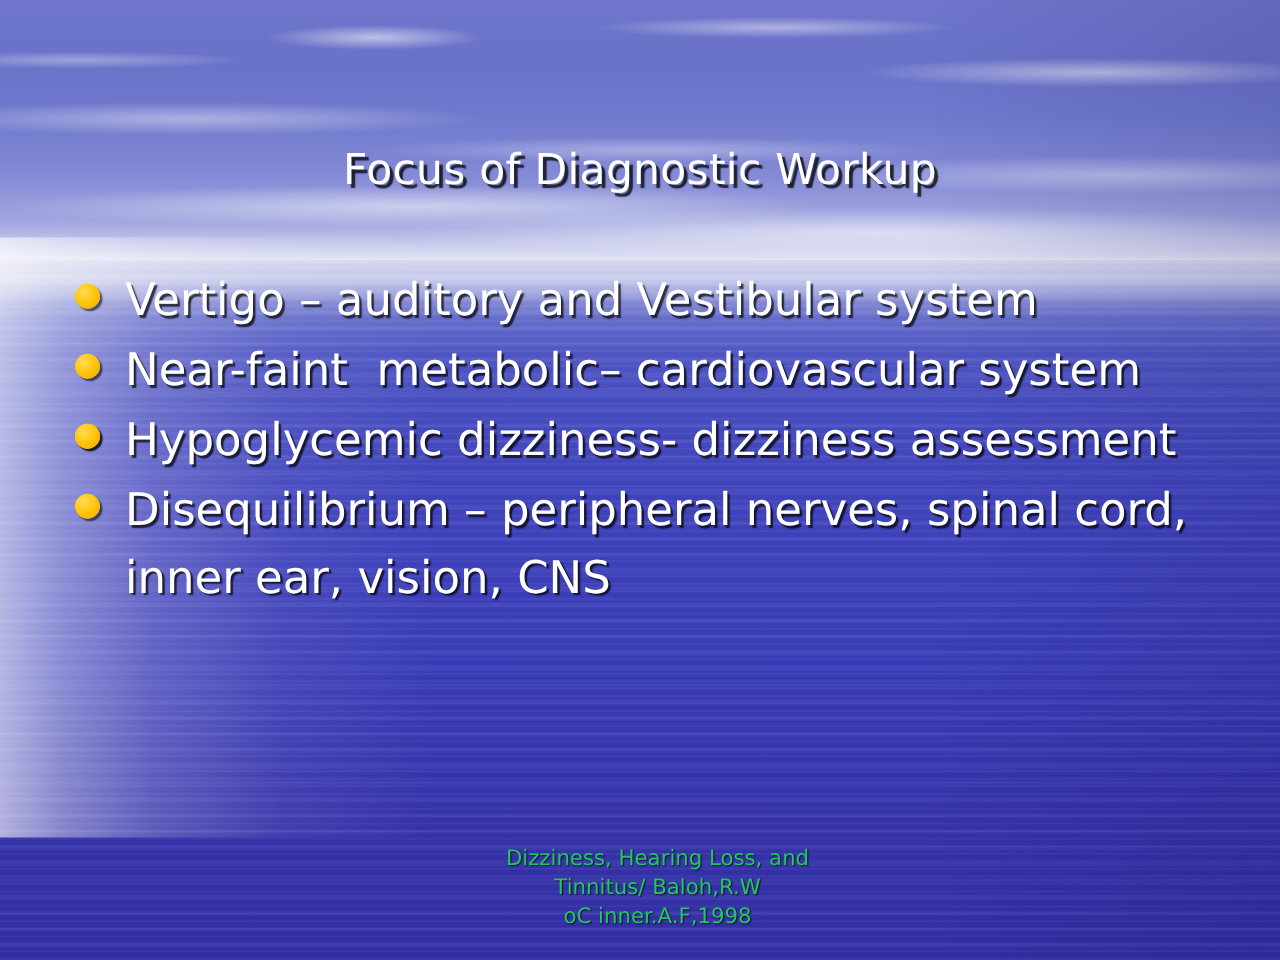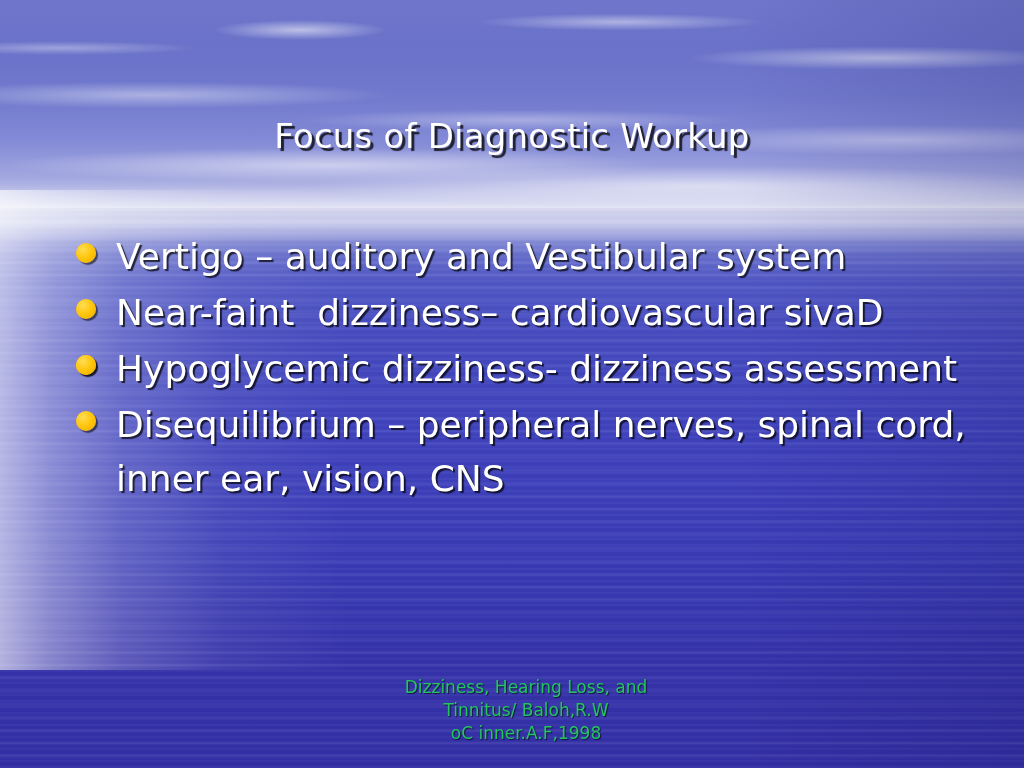--- a/index.html
+++ b/index.html
@@ -187,30 +187,30 @@
   <div class="bg-layer ripples"></div>
   <div class="bg-layer ripples2"></div>
   <div class="bg-layer glow-horizon"></div>
   <div class="bg-layer glow-left"></div>
   <div class="bg-layer vignette-right"></div>
 
   <div class="content">
 
     <h1 id="title">Focus of Diagnostic Workup</h1>
 
-    <ul id="bullets" style="list-style:none;margin:16px;padding:0;">
+    <ul id="bullets" style="list-style:none;margin:0;padding:0;">
 
       <li class="bullet-row">
         <span class="bullet-dot"></span>
         <span class="bullet-text">Vertigo – auditory and Vestibular system</span>
       </li>
 
       <li class="bullet-row">
         <span class="bullet-dot"></span>
-        <span class="bullet-text">Near-faint  dizziness– cardiovascular sivaD</span>
+        <span class="bullet-text">Near-faint  metabolic– cardiovascular system</span>
       </li>
 
       <li class="bullet-row">
         <span class="bullet-dot"></span>
       </li>
 
       <li class="bullet-row">
         <span class="bullet-dot"></span>
         <span class="bullet-text">Hypoglycemic dizziness- dizziness assessment</span>
       </li>

